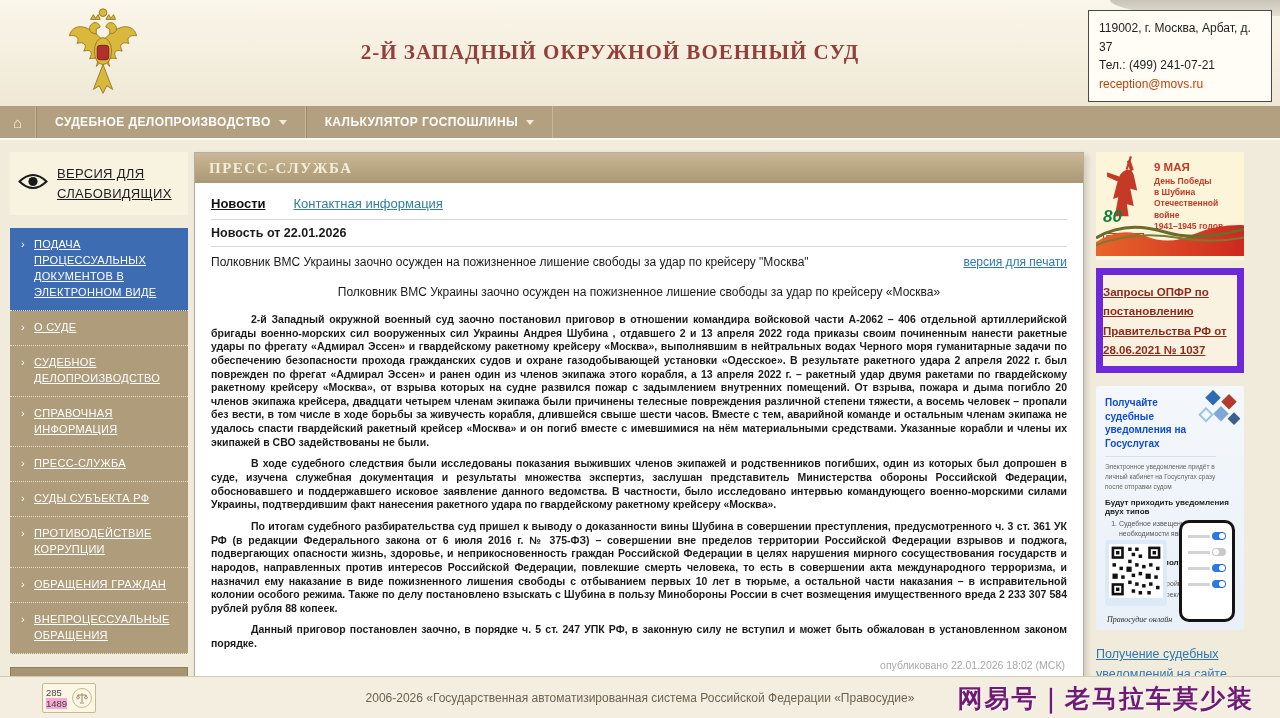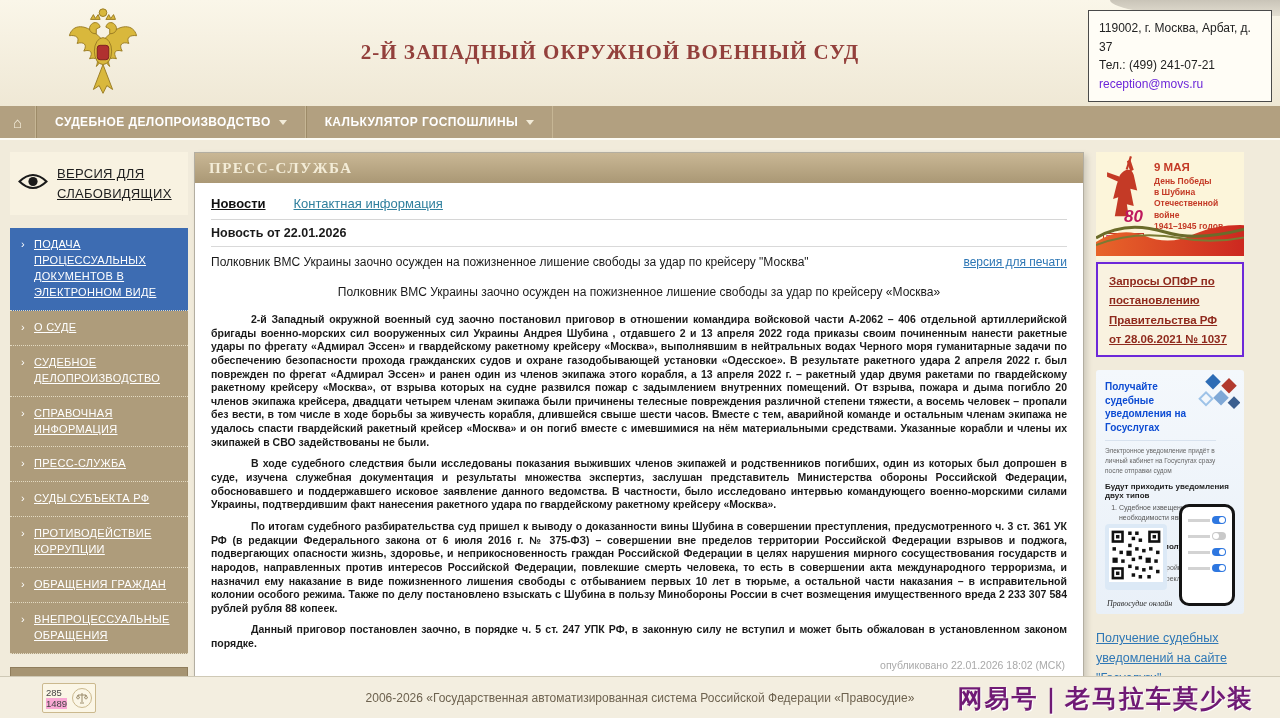--- a/index.html
+++ b/index.html
@@ -15,21 +15,21 @@
     background:linear-gradient(#faf6e9,#efe8d5); }
   .curl { position:absolute; top:0; right:0; width:170px; height:16px;
     background:linear-gradient(#c9c4b8,#e4dfd2); border-bottom-left-radius:100% 160%; }
   .coat { position:absolute; left:64px; top:5px; }
   .site-title { position:absolute; top:40px; left:260px; right:320px; text-align:center;
     font-family:"Liberation Serif", serif; font-weight:bold; font-size:21px;
     color:#93403c; letter-spacing:1px; }
   .contact-box { position:absolute; top:10px; right:8px; width:184px;
     background:#fffdf6; border:1px solid #4a4a4a; padding:8px 10px;
     font-size:12px; line-height:1.55; color:#222; }
-  .contact-box a { color:#6d28d9; }
+  .contact-box a { color:#c2410c; }
 
   
   .nav { position:absolute; top:106px; left:0; right:0; height:34px; background:#b2a080;
     border-bottom:2px solid #fdfcf5; display:flex; align-items:stretch; }
   .nav-home { width:36px; display:flex; align-items:center; justify-content:center;
     color:#f7f1df; font-size:15px; border-right:1px solid #c6b695; cursor:pointer; }
   .nav-item { display:flex; align-items:center; gap:8px; padding:0 18px; color:#fff;
     font-weight:bold; font-size:12px; letter-spacing:0.4px;
     border-right:1px solid #c6b695; border-left:1px solid #9d8b68; cursor:pointer; }
   .caret { width:0; height:0; border-left:4px solid transparent;
@@ -69,26 +69,26 @@
   .article p.first { margin-top:14px; }
   .published { text-align:right; color:#a9a9a9; font-size:10.5px; padding:0 2px 2px; }
 
   
   .rightcol { position:absolute; left:1096px; top:152px; width:148px; }
   .victory { background:#fcf5da; height:108px; position:relative; overflow:hidden; cursor:pointer; }
   .v-text { position:absolute; left:58px; top:8px; color:#c43a26; font-weight:bold; line-height:1.35; }
   .v-t1 { font-size:11.5px; }
   .v-t2 { font-size:8.5px; }
   .v-statue { position:absolute; left:8px; top:4px; }
-  .v-badge { position:absolute; left:7px; top:56px; text-align:right; color:#be185d; width:40px; }
+  .v-badge { position:absolute; left:7px; top:56px; text-align:left; color:#15803d; width:40px; }
   .v-badge .n80 { font-size:17px; font-weight:bold; font-style:italic; line-height:1; }
   .v-badge .pb { font-size:6px; font-weight:bold; border:1px solid #c43a26; padding:0 2px; letter-spacing:1px; display:inline-block; margin-top:1px; }
   .v-ribbon { position:absolute; bottom:0; left:0; width:100%; }
 
-  .opfr { margin-top:2px; background:#f9f2e0; border:2px solid #6d28d9; padding:7px 11px; }
+  .opfr { margin-top:8px; background:#f9f2e0; border:7px solid #6d28d9; padding:7px 0; }
   .opfr a { color:#8f2a1d; font-weight:bold; font-size:11.5px; text-decoration:underline; line-height:1.5; }
 
   .gosuslugi { margin-top:13px; background:linear-gradient(#f4f8fc,#e9f0f8); height:244px;
     position:relative; padding:10px 9px; border-radius:3px; overflow:hidden; cursor:pointer; }
   .gu-deco { position:absolute; top:4px; right:4px; width:60px; height:40px; }
   .gu-title { color:#0d4cd3; font-weight:bold; font-size:10px; line-height:1.35; width:72%; position:relative; }
   .gu-sub { font-size:6.5px; color:#666; margin-top:6px; line-height:1.5;
     border-top:1px solid #d8e2ee; padding-top:5px; width:85%; }
   .gu-h { font-size:8px; font-weight:bold; color:#1c1c1c; margin-top:7px; }
   .gu-ol { margin:3px 0 0; padding-left:14px; font-size:7px; color:#555; }

